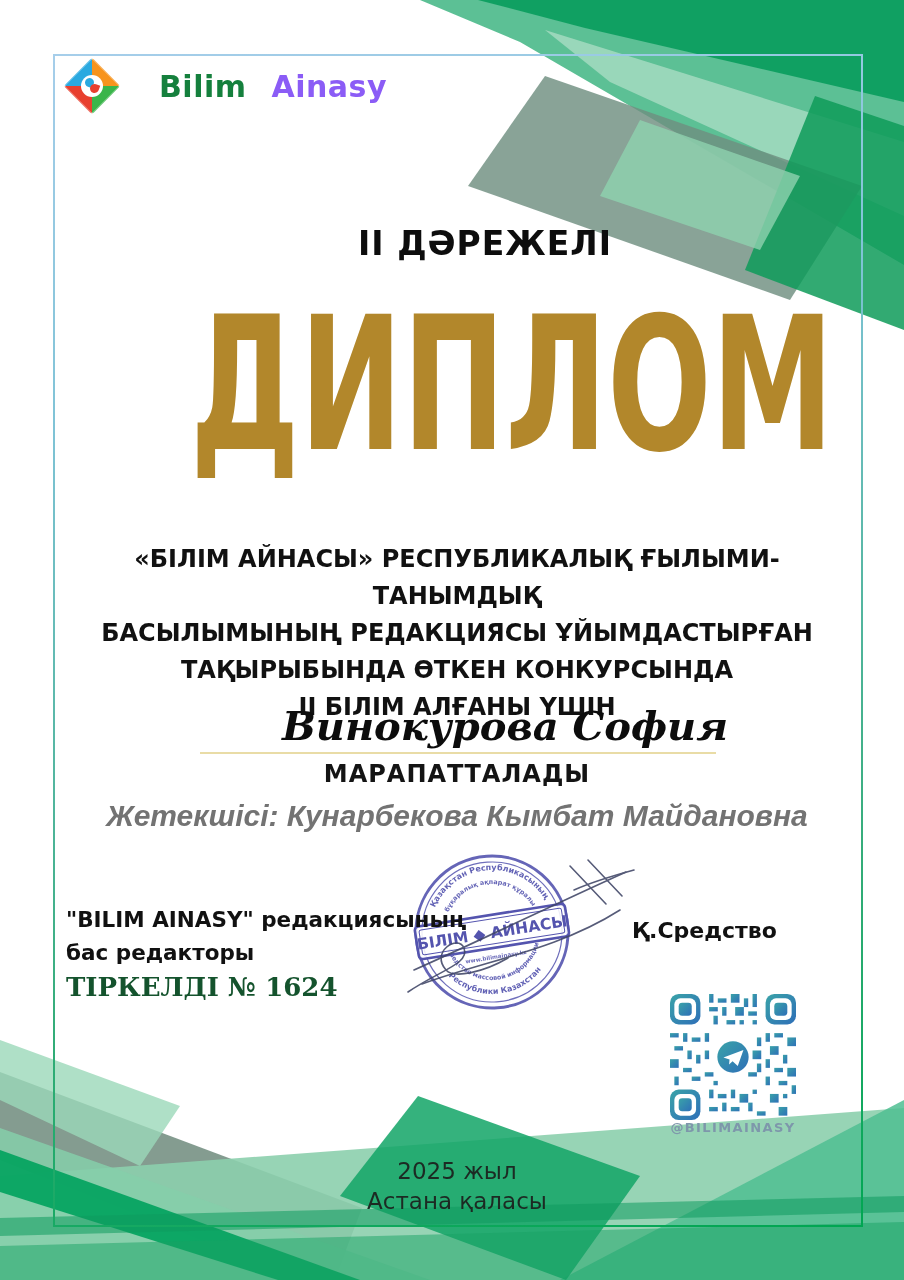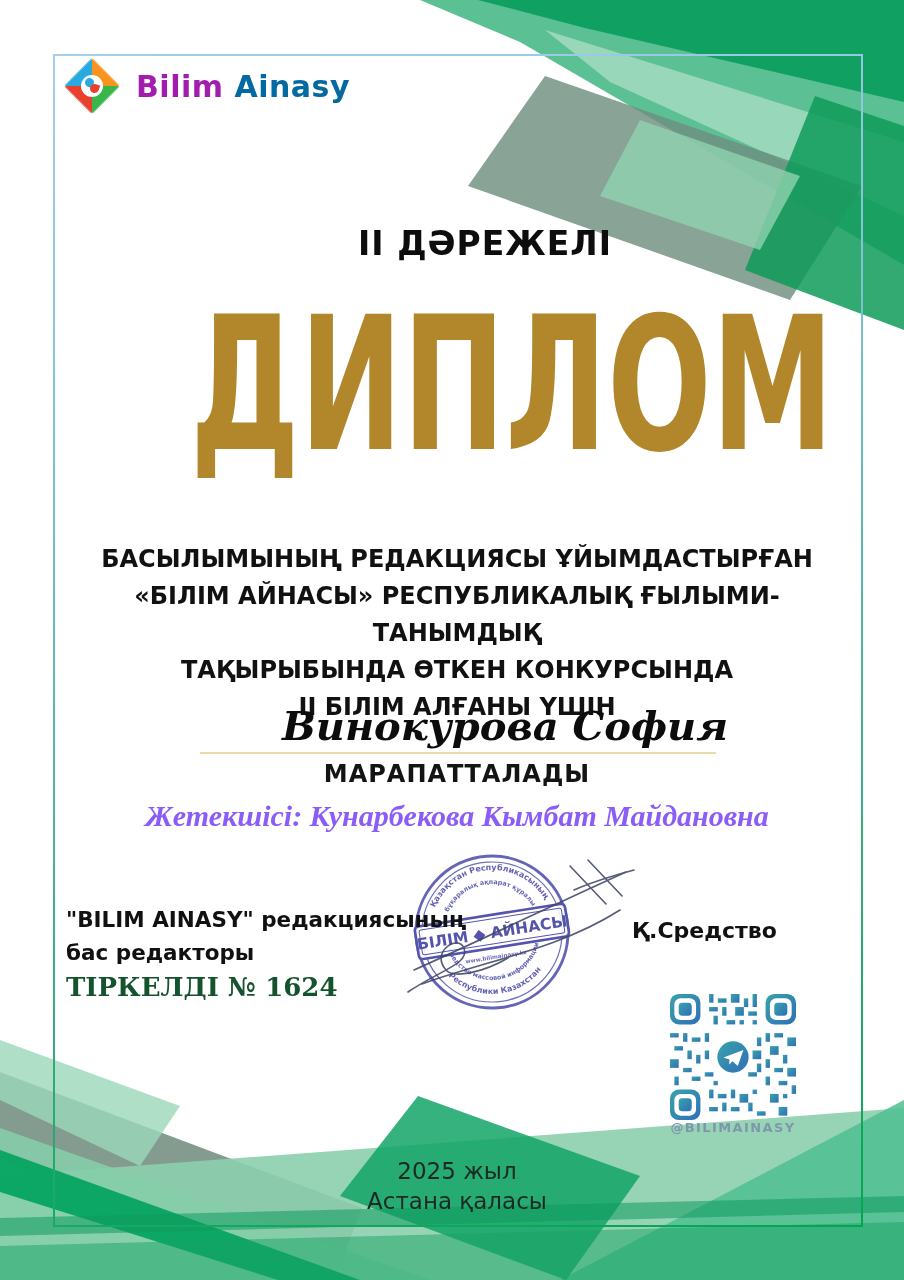--- a/index.html
+++ b/index.html
@@ -37,35 +37,35 @@
   .logo-diamond{width:56px;height:56px;position:relative;}
   .logo-diamond .sq{position:absolute;left:8px;top:8px;width:40px;height:40px;transform:rotate(45deg);
     background:conic-gradient(from 45deg,#3AB54A 0 90deg,#E8402F 90deg 180deg,#2AA9E0 180deg 270deg,#F7941D 270deg 360deg);
     border-radius:3px;box-shadow:0 0 0 1px rgba(255,255,255,.4) inset;}
   .logo-diamond .core{position:absolute;left:17px;top:17px;width:22px;height:22px;border-radius:50%;background:#fff;}
   .logo-diamond .swirl-a{position:absolute;left:21px;top:20px;width:9px;height:9px;background:#2AA9E0;
     border-radius:50% 50% 0 50%;transform:rotate(20deg);}
   .logo-diamond .swirl-b{position:absolute;left:26px;top:26px;width:9px;height:9px;background:#E8402F;
     border-radius:50% 0 50% 50%;transform:rotate(20deg);}
   .brand{font-size:30px;font-weight:700;letter-spacing:.5px;}
-  .brand .b1{color:#a21caf;}
-  .brand .b2{color:#0369a1;}
+  .brand .b1{color:#15803d;margin-left:23px;}
+  .brand .b2{color:#8b5cf6;margin-left:14px;}
 
   
   .cw{position:absolute;left:53px;width:808px;text-align:center;z-index:50;}
   .degree{top:224px;font-size:33px;font-weight:700;letter-spacing:1px;color:#0d0d0d;padding-left:28px;}
   .title{top:292px;font-size:186px;line-height:1;font-weight:700;color:#B2872B;
          transform:scaleX(.66);transform-origin:50% 50%;letter-spacing:0;}
   .bodyblock{top:541px;font-size:24px;font-weight:700;line-height:37px;color:#111;}
   .name{top:702px;font-family:"DejaVu Serif","Liberation Serif",serif;font-style:italic;font-weight:700;
         font-size:40px;color:#0c0c0c;padding-left:48px;}
   .name-underline{position:absolute;left:200px;top:752px;width:516px;height:2px;background:#E9DCA6;z-index:50;}
   .award{top:760px;font-size:24px;font-weight:700;letter-spacing:1px;}
-  .supervisor{top:799px;font-family:Liberation Serif, serif;font-style:italic;font-weight:700;
-        font-size:30px;color:#8b5cf6;}
+  .supervisor{top:799px;font-family:Liberation Sans, sans-serif;font-style:italic;font-weight:700;
+        font-size:30px;color:#737373;}
 
   
   .left-block{position:absolute;left:66px;top:903px;z-index:50;text-align:left;}
   .left-block .l1,.left-block .l2{font-size:21.5px;font-weight:700;line-height:33px;color:#111;}
   .left-block .l3{font-family:"DejaVu Serif","Liberation Serif",serif;font-weight:700;font-size:26px;
                   line-height:36px;color:#14532d;}
   .signer{position:absolute;left:632px;top:918px;z-index:50;font-size:22px;font-weight:700;color:#111;}
 
   .stamp-wrap{position:absolute;left:402px;top:842px;width:180px;height:180px;z-index:45;
               opacity:.92;transform:rotate(-4deg);}
@@ -115,22 +115,22 @@
     <div class="brand">
       <span class="b1">Bilim</span>
       <span class="b2">Ainasy</span>
     </div>
   </div>
 
   <div class="cw degree">ІІ ДӘРЕЖЕЛІ</div>
   <div class="cw title">ДИПЛОМ</div>
 
   <div class="cw bodyblock">
+    <div>«БІЛІМ АЙНАСЫ» РЕСПУБЛИКАЛЫҚ ҒЫЛЫМИ-ТАНЫМДЫҚ</div>
     <div>БАСЫЛЫМЫНЫҢ РЕДАКЦИЯСЫ ҰЙЫМДАСТЫРҒАН</div>
-    <div>«БІЛІМ АЙНАСЫ» РЕСПУБЛИКАЛЫҚ ҒЫЛЫМИ-ТАНЫМДЫҚ</div>
     <div>ТАҚЫРЫБЫНДА ӨТКЕН КОНКУРСЫНДА</div>
     <div>ІІ  БІЛІМ АЛҒАНЫ ҮШІН</div>
   </div>
 
   <div class="cw name">Винокурова София</div>
   <div class="name-underline"></div>
   <div class="cw award">МАРАПАТТАЛАДЫ</div>
   <div class="cw supervisor">Жетекшісі: Кунарбекова Кымбат Майдановна</div>
 
   <div class="left-block">

